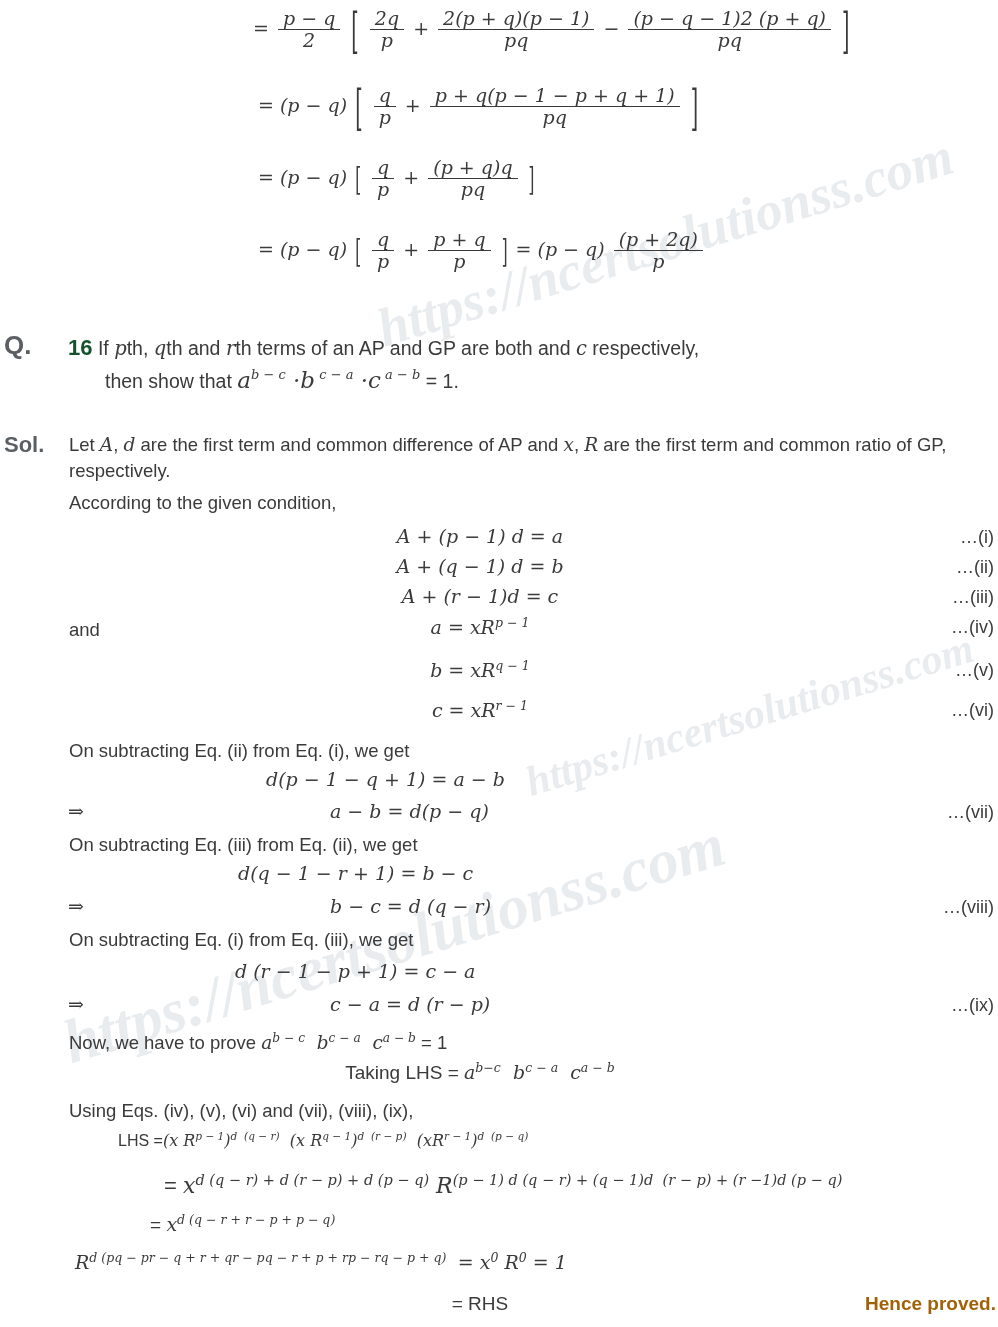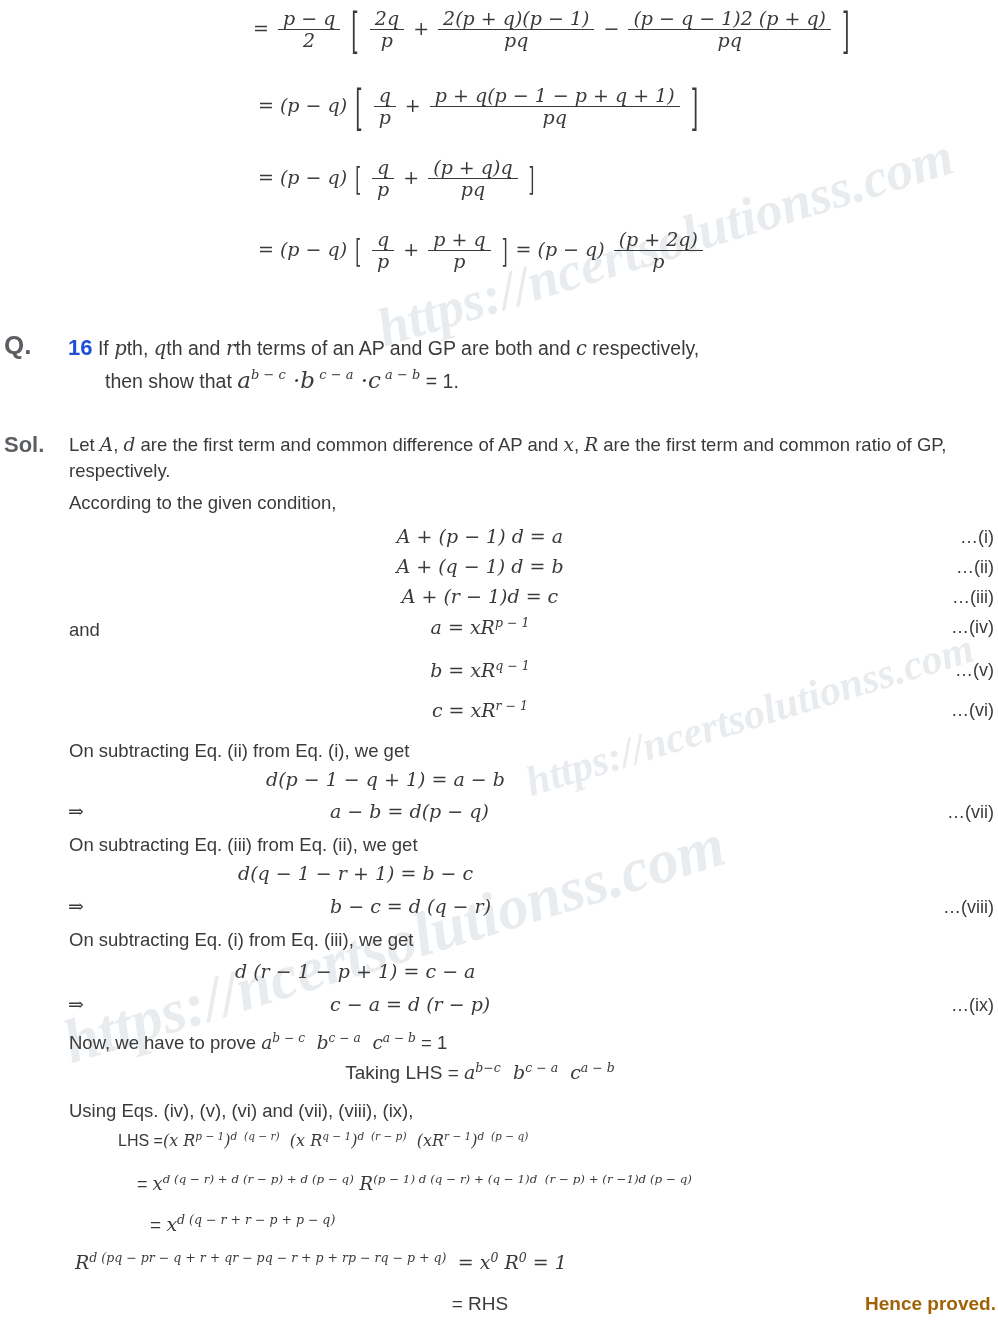--- a/index.html
+++ b/index.html
@@ -75,21 +75,21 @@
   .qmark {
     position: absolute;
     font-family: "Liberation Sans", sans-serif;
     font-weight: bold;
     color: #5b5f63;
   }
 
   .qnum {
     font-weight: bold;
     font-size: 22px;
-    color: #1d4ed8;
+    color: #14532d;
   }
 
   .qtext {
     position: absolute;
     left: 68px;
     width: 930px;
     font-size: 19.5px;
     line-height: 30px;
     text-align: justify;
     color: #3a3a3a;
@@ -242,21 +242,21 @@
   <div style="position:absolute; left:0; width:960px; text-align:center; top:1060px; font-size:19px;">
     Taking LHS = <span class="math">a<sup>b−c</sup>&nbsp; b<sup>c − a</sup>&nbsp; c<sup>a − b</sup></span>
   </div>
 
   <div class="soltext" style="top:1098px;">Using Eqs. (iv), (v), (vi) and (vii), (viii), (ix),</div>
 
   <div style="position:absolute; left:118px; top:1130px; font-size:16px;">
     LHS =<span class="math">(x R<sup>p − 1</sup>)<sup>d&nbsp; (q − r)</sup> &nbsp;(x R<sup>q − 1</sup>)<sup>d&nbsp; (r − p)</sup> &nbsp;(xR<sup>r − 1</sup>)<sup>d&nbsp; (p − q)</sup></span>
   </div>
 
-  <div style="position:absolute; left:137px; top:1172px; font-size:18px;">
+  <div style="position:absolute; left:164px; top:1172px; font-size:22px;">
     = <span class="math">x<sup>d (q − r) + d (r − p) + d (p − q)</sup> R<sup>(p − 1) d (q − r) + (q − 1)d&nbsp; (r − p) + (r −1)d (p − q)</sup></span>
   </div>
 
   <div style="position:absolute; left:150px; top:1212px; font-size:19px;">
     = <span class="math">x<sup>d (q − r + r − p + p − q)</sup></span>
   </div>
 
   <div style="position:absolute; left:75px; top:1250px; font-size:19px;">
     <span class="math">R<sup>d (pq − pr − q + r + qr − pq − r + p + rp − rq − p + q)</sup></span>
     <span class="math" style="font-size:19px;">&nbsp;= x<sup>0</sup> R<sup>0</sup> = 1</span>

